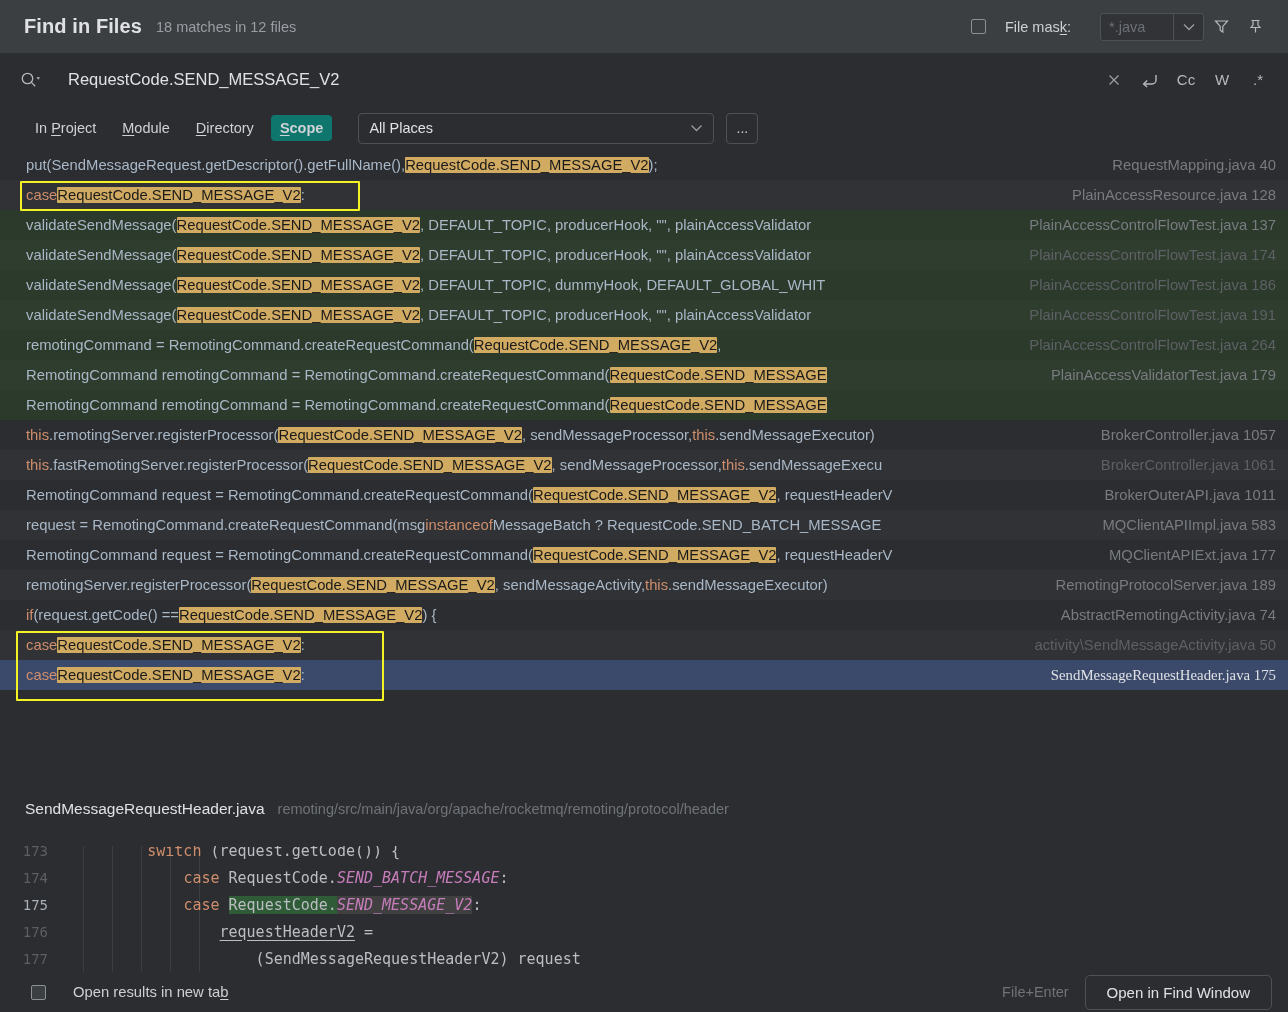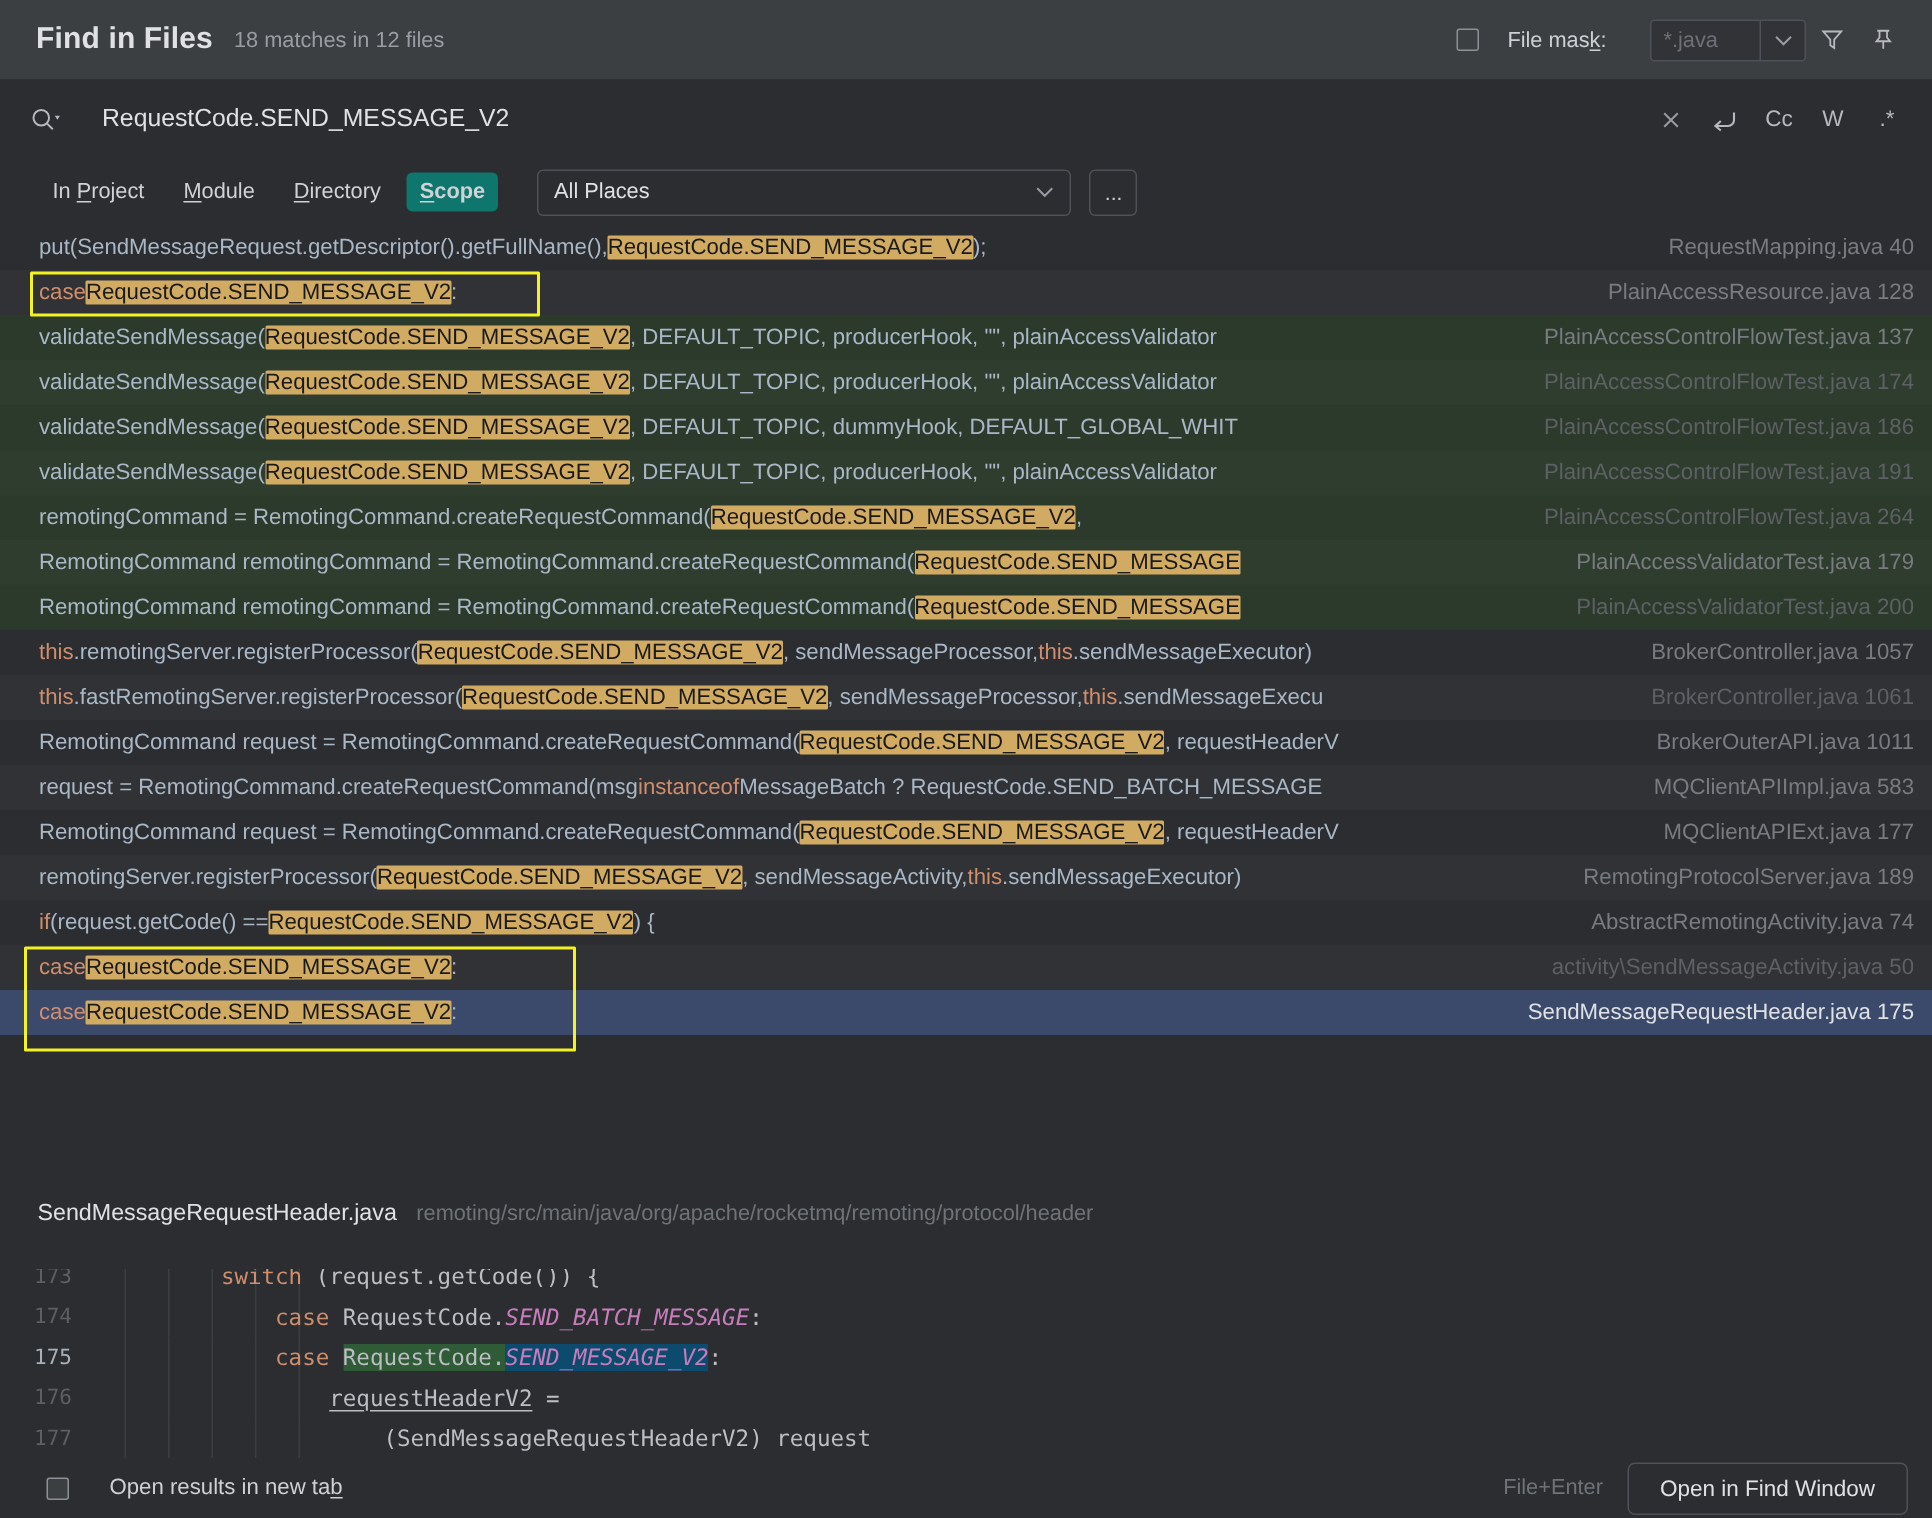--- a/index.html
+++ b/index.html
@@ -114,21 +114,21 @@
   .row-text {
     position: absolute; left: 26px; top: 0; height: 30px;
     display: flex; align-items: center;
     color: #a9b7c6;
   }
   .row-file {
     position: absolute; right: 12px; top: 0; height: 30px;
     display: flex; align-items: center; color: #787b80;
     padding-left: 8px;
   }
-  .row.selected .row-file { color: #dfe1e5; }
+  .row.selected .row-file { color: #dfe1e5; font-family: Liberation Serif, serif; }
   .row-file.dim { color: #5d6064; }
   .hl {
     background: #d2ab62; color: #1a1a1a; border-radius: 1px;
   }
   .kw { color: #cf8e6d; }
 
   
   .focusbox {
     position: absolute; border: 2px solid #f2f224; pointer-events: none;
     border-radius: 1px;
@@ -163,21 +163,21 @@
   }
   .cline.cur .gutter { color: #a9b0b8; }
   .guides { position: relative; flex: 1; height: 27px; display: flex; align-items: center; }
   .guide {
     position: absolute; top: 0; width: 1px; height: 27px; background: #3b3e42;
   }
   .ctext { position: relative; z-index: 2; color: #bcbec4; padding-left: 18px; }
   .c-kw { color: #cf8e6d; }
   .c-const { color: #c77dbb; font-style: italic; }
   .c-green { background: #2f5c37; }
-  .c-gray  { background: #0c4a6e; }
+  .c-gray  { background: #404040; }
   .c-under { text-decoration: underline; text-underline-offset: 3px; }
 
   
   .bottombar {
     position: absolute; left: 0; top: 972px; width: 1288px; height: 40px;
     background: #2b2d30; display: flex; align-items: center;
   }
   .bb-chk-wrap { display: flex; align-items: center; margin-left: 31px; gap: 27px; }
   .bb-label { font-size: 14.8px; color: #cdd0d4; }
   .bb-label u { text-decoration: underline; text-underline-offset: 2px; }
@@ -331,21 +331,20 @@
         <span>RemotingCommand remotingCommand = RemotingCommand.createRequestCommand(</span>
         <span class="hl">RequestCode.SEND_MESSAGE</span>
       </div>
       <div class="row-file">PlainAccessValidatorTest.java 179</div>
     </div>
     <div class="row green">
       <div class="row-text">
         <span>RemotingCommand remotingCommand = RemotingCommand.createRequestCommand(</span>
         <span class="hl">RequestCode.SEND_MESSAGE</span>
       </div>
-      <div class="row-file dim">PlainAccessValidatorTest.java 200</div>
     </div>
     <div class="row alt">
       <div class="row-text">
         <span class="kw">this</span>
         <span>.remotingServer.registerProcessor(</span>
         <span class="hl">RequestCode.SEND_MESSAGE_V2</span>
         <span>, sendMessageProcessor, </span>
         <span class="kw">this</span>
         <span>.sendMessageExecutor)</span>
       </div>

